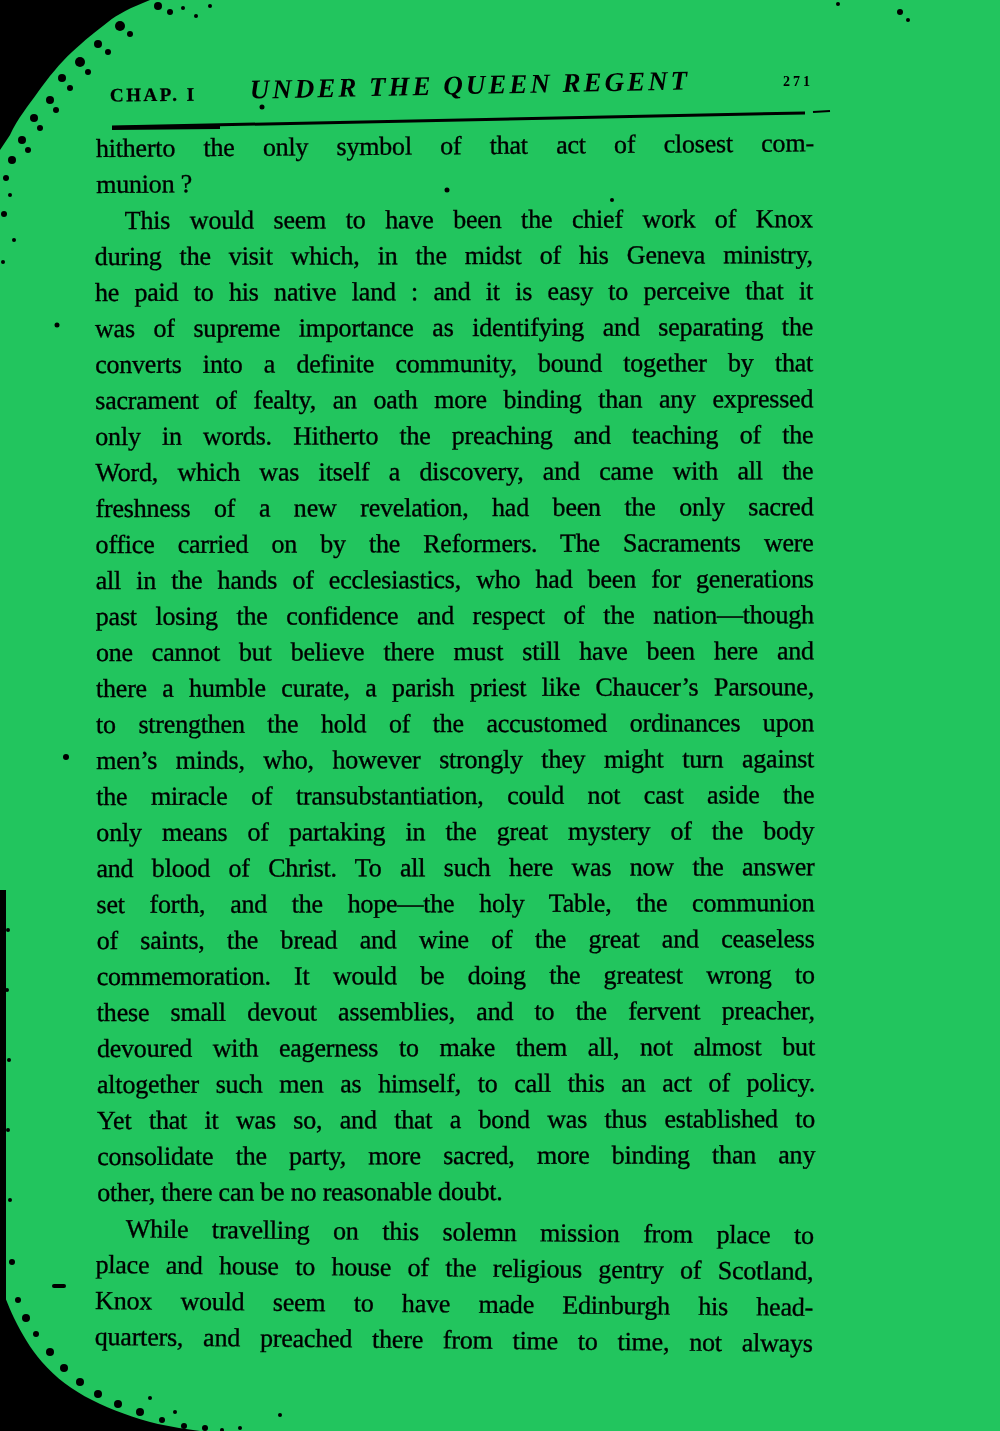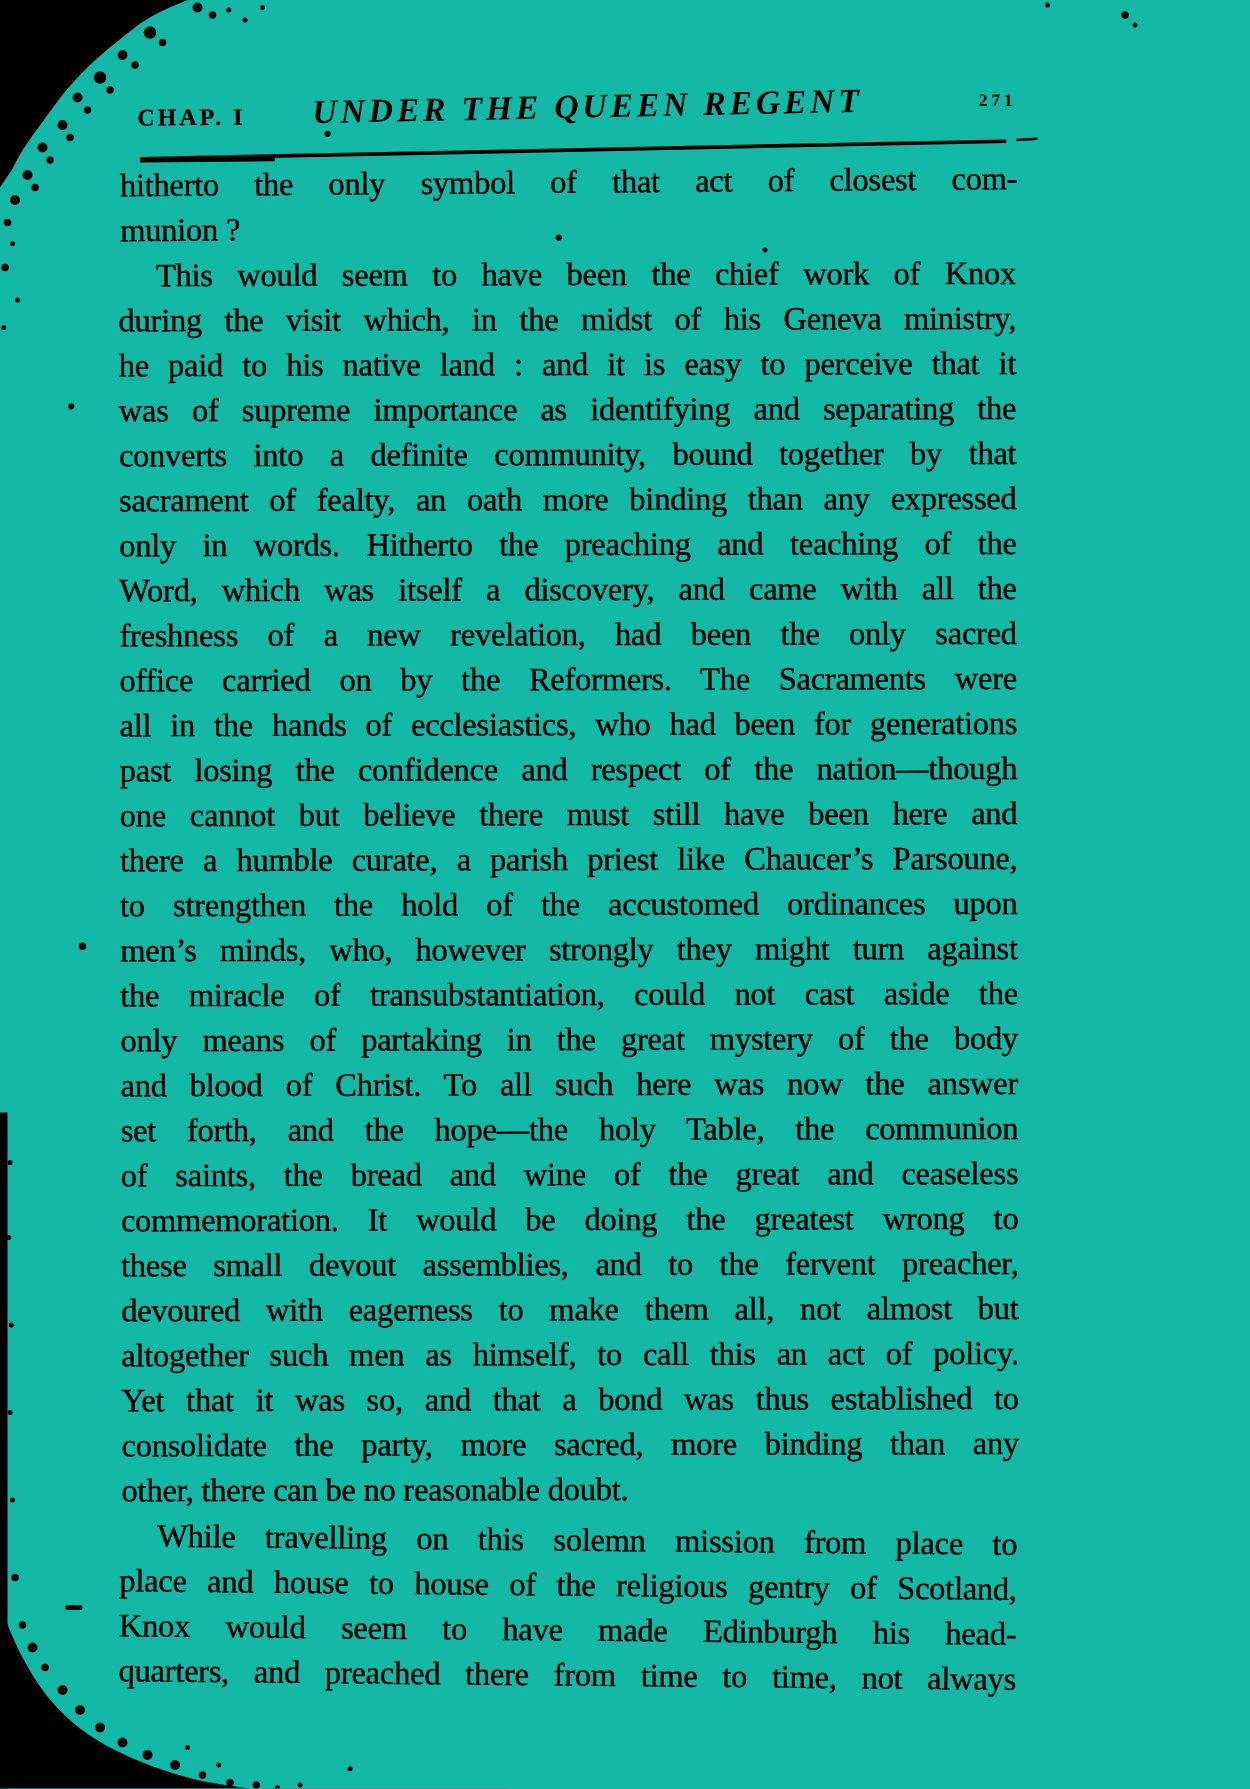--- a/index.html
+++ b/index.html
@@ -1,20 +1,20 @@
 <!DOCTYPE html>
 <html><head>
 <meta charset="utf-8">
 <style>
   html,body { margin:0; padding:0; background:#777; }
   .page {
     position:relative;
     width:1000px; height:1431px;
     margin:0 auto;
-    background:#14b8a6;
+    background:#22c55e;
     overflow:hidden;
     font-family:"Liberation Serif","DejaVu Serif",serif;
     color:#000;
   }
   
   .hdr-chapter {
     position:absolute; left:110px; top:84px;
     font-size:19px; font-weight:bold; letter-spacing:2.5px;
     transform:rotate(-0.5deg);
     -webkit-text-stroke:0.3px #000;

